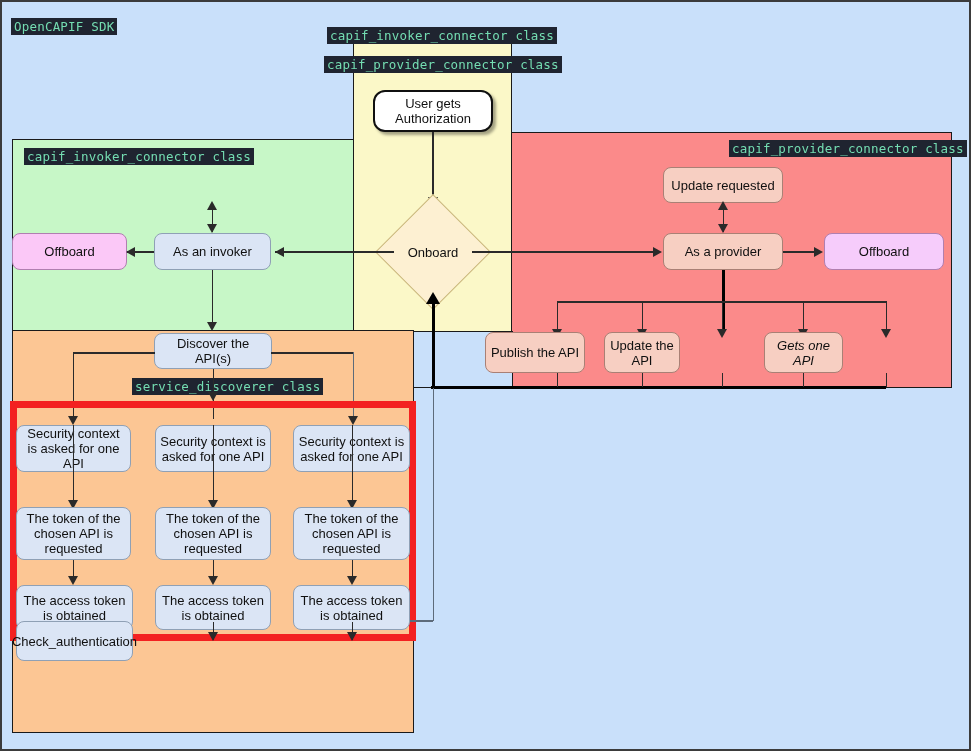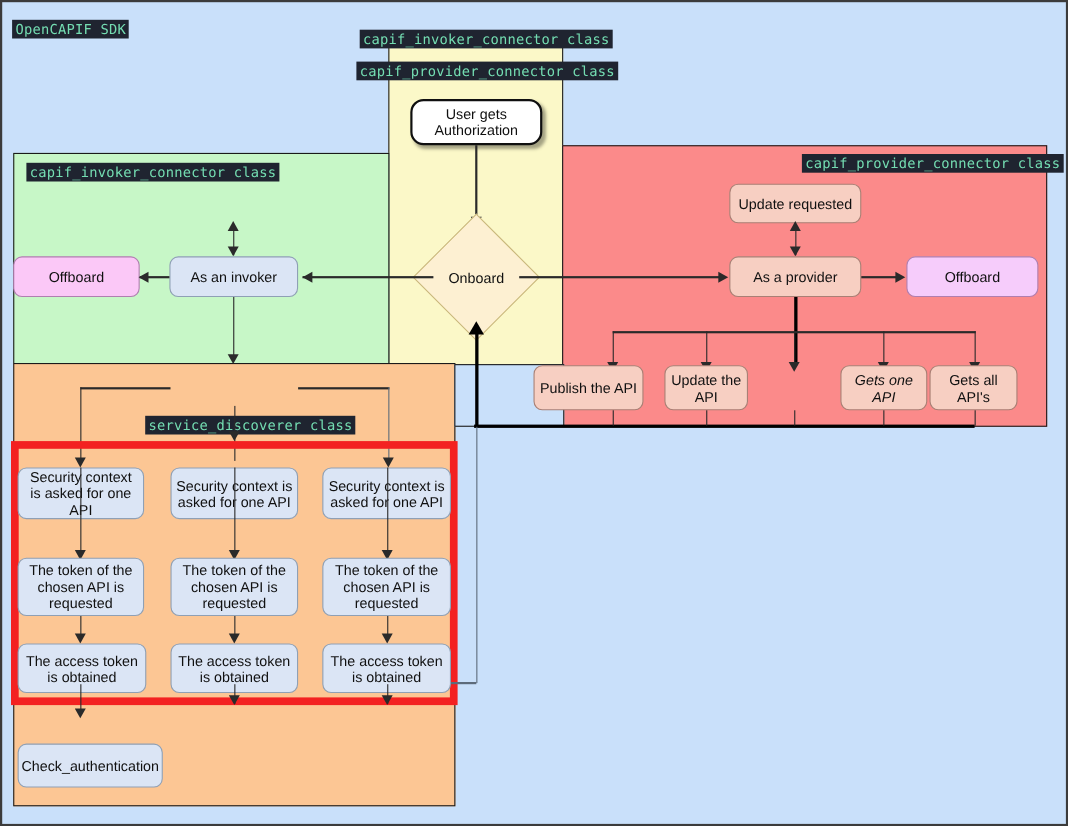--- a/index.html
+++ b/index.html
@@ -140,28 +140,28 @@
   <div class="ln ln-v" style="left:719.5px;top:299px;height:31px;"></div>
   <div class="arw arw-d" style="left:715px;top:327px;"></div>
   <div class="ln ln-v" style="left:800.5px;top:299px;height:31px;"></div>
   <div class="arw arw-d" style="left:796px;top:327px;"></div>
   <div class="ln ln-v" style="left:883.5px;top:299px;height:31px;"></div>
   <div class="arw arw-d" style="left:879px;top:327px;"></div>
 
   <div class="node n-salmon" style="left:483px;top:330px;width:100px;height:41px;">Publish the API</div>
   <div class="node n-salmon" style="left:602px;top:330px;width:76px;height:41px;">Update the API</div>
   <div class="node n-salmon" style="left:762px;top:330px;width:79px;height:41px;font-style:italic;">Gets one API</div>
-  <div class="node n-salmon" style="left:843px;top:330px;width:80px;height:41px;">Gets all API's</div>
 
   <div class="ln ln-v" style="left:554.5px;top:371px;height:14px;"></div>
   <div class="ln ln-v" style="left:639.5px;top:371px;height:14px;"></div>
   <div class="ln ln-v" style="left:719.5px;top:371px;height:14px;"></div>
   <div class="ln ln-v" style="left:800.5px;top:371px;height:14px;"></div>
   <div class="ln ln-v" style="left:883.5px;top:371px;height:14px;"></div>
 
+  <div class="node n-blue" style="left:152px;top:331px;width:118px;height:36px;">Discover the API(s)</div>
 
   <div class="ln ln-h" style="left:71px;top:350px;width:82px;"></div>
   <div class="ln ln-h" style="left:269px;top:350px;width:83px;"></div>
   <div class="ln ln-v" style="left:70.5px;top:350px;height:67px;"></div>
   <div class="ln ln-gray ln-v" style="left:350.5px;top:350px;height:67px;"></div>
   <div class="ln ln-v" style="left:210.5px;top:367px;height:50px;"></div>
 
   <div class="arw arw-d" style="left:66px;top:414px;"></div>
   <div class="arw arw-d" style="left:206px;top:390px;"></div>
   <div class="arw arw-d" style="left:346px;top:414px;"></div>
@@ -194,15 +194,15 @@
   <div class="node n-blue" style="left:291px;top:505px;width:117px;height:53px;">The token of the chosen API is requested</div>
   <div class="ln ln-v" style="left:349.5px;top:558px;height:22px;"></div>
   <div class="arw arw-d" style="left:345px;top:574px;"></div>
   <div class="node n-blue" style="left:291px;top:583px;width:117px;height:45px;">The access token is obtained</div>
   <div class="ln ln-v" style="left:349.5px;top:620px;height:18px;"></div>
   <div class="arw arw-d" style="left:345px;top:630px;"></div>
 
   <div class="ln ln-gray ln-v" style="left:430.5px;top:386px;height:233px;"></div>
   <div class="ln ln-gray ln-h" style="left:408px;top:618px;width:23px;"></div>
 
-  <div class="node n-blue" style="left:14px;top:674px;width:132px;height:40px;text-align:right;">Check_authentication</div>
+  <div class="node n-blue" style="left:14px;top:619px;width:117px;height:40px;text-align:right;">Check_authentication</div>
 
 </div>
 
 </body></html>

